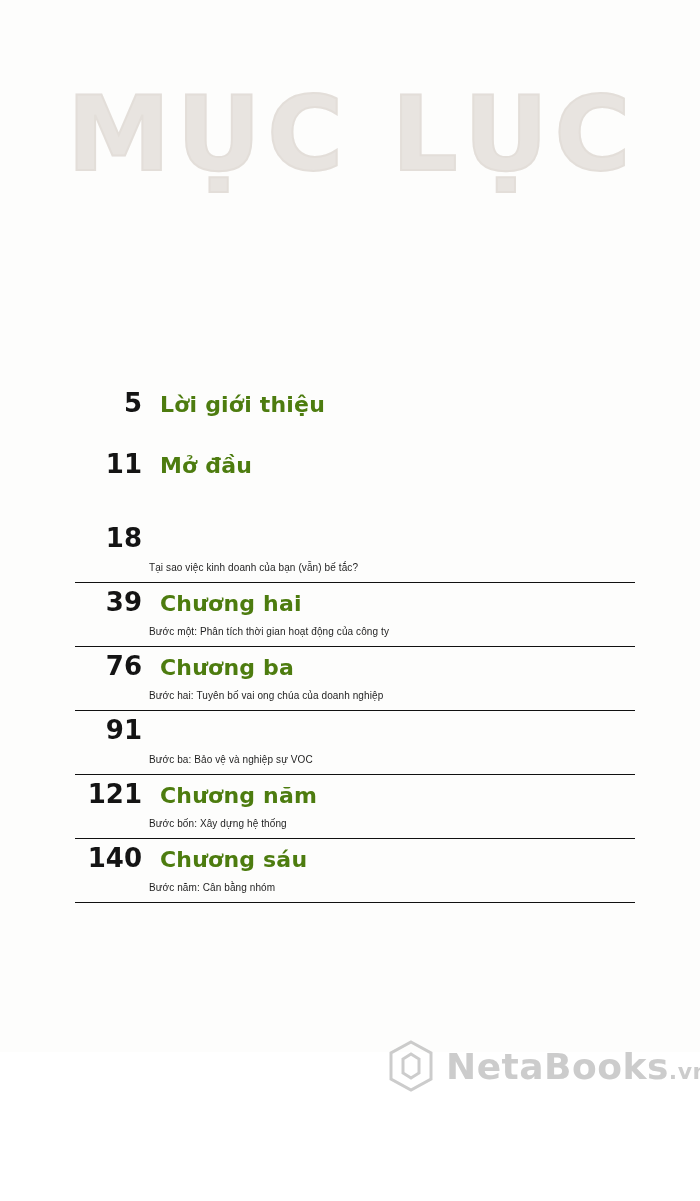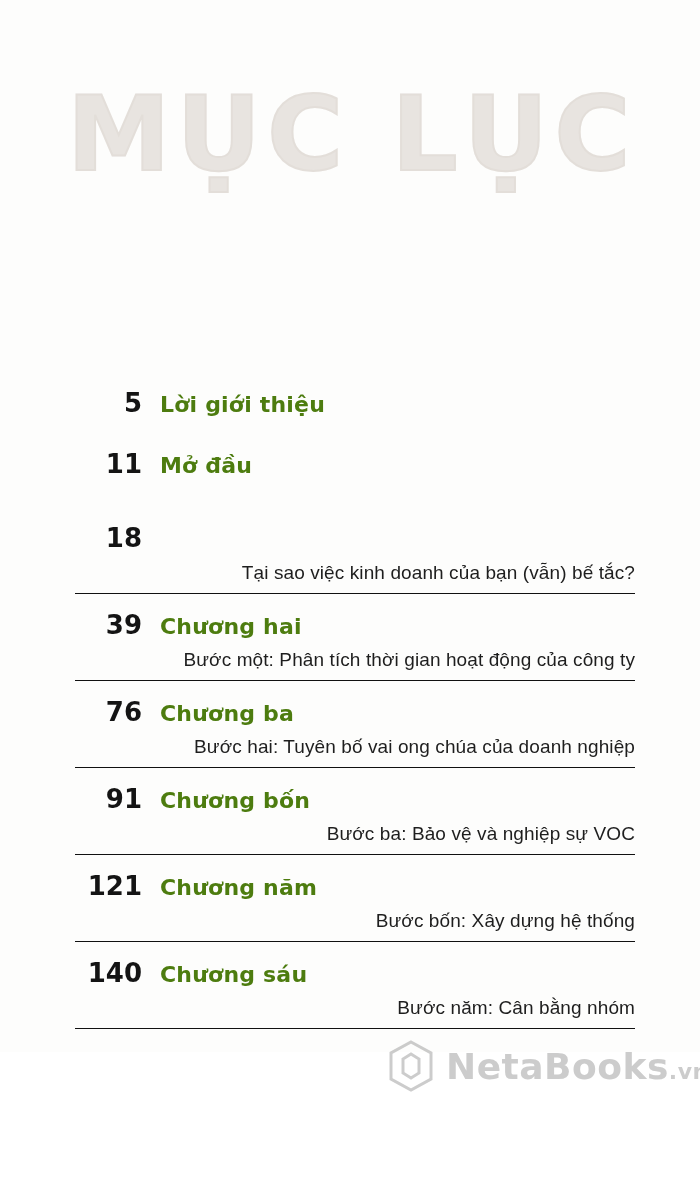--- a/index.html
+++ b/index.html
@@ -83,32 +83,31 @@
     font-family: "DejaVu Sans", sans-serif;
     font-size: 22px;
     font-weight: 700;
     color: #4d7c0f;
     letter-spacing: 0.2px;
   }
 
   .entry-sub {
     margin-left: 74px;
     font-family: "Liberation Sans", sans-serif;
-    font-size: 19px;
+    font-size: 10px;
     font-weight: 400;
     color: #1e1e1e;
     letter-spacing: 0.1px;
-    text-align: right;
   }
 
   
   .sp-plain { margin-bottom: 31px; }
   .sp-plain .row-main { padding-top: 0; }
 
-  .sp-ruled { padding-top: 16px; padding-bottom: 9px; }
+  .sp-ruled { padding-top: 4px; padding-bottom: 9px; }
   .sp-ruled .row-main { margin-bottom: 9px; }
 
   .first-block .row-main { margin-bottom: 0; }
 
   
   .watermark {
     position: absolute;
     left: 388px;
     top: 1040px;
     display: flex;
@@ -180,21 +179,20 @@
       <div class="row-main">
         <div class="page-num">76</div>
         <div class="entry-title">Chương ba</div>
       </div>
       <div class="entry-sub">Bước hai: Tuyên bố vai ong chúa của doanh nghiệp</div>
     </div>
 
     <div class="toc-entry ruled sp-ruled">
       <div class="row-main">
         <div class="page-num">91</div>
-        <div class="entry-title">Chương bốn</div>
       </div>
       <div class="entry-sub">Bước ba: Bảo vệ và nghiệp sự VOC</div>
     </div>
 
     <div class="toc-entry ruled sp-ruled">
       <div class="row-main">
         <div class="page-num">121</div>
         <div class="entry-title">Chương năm</div>
       </div>
       <div class="entry-sub">Bước bốn: Xây dựng hệ thống</div>

